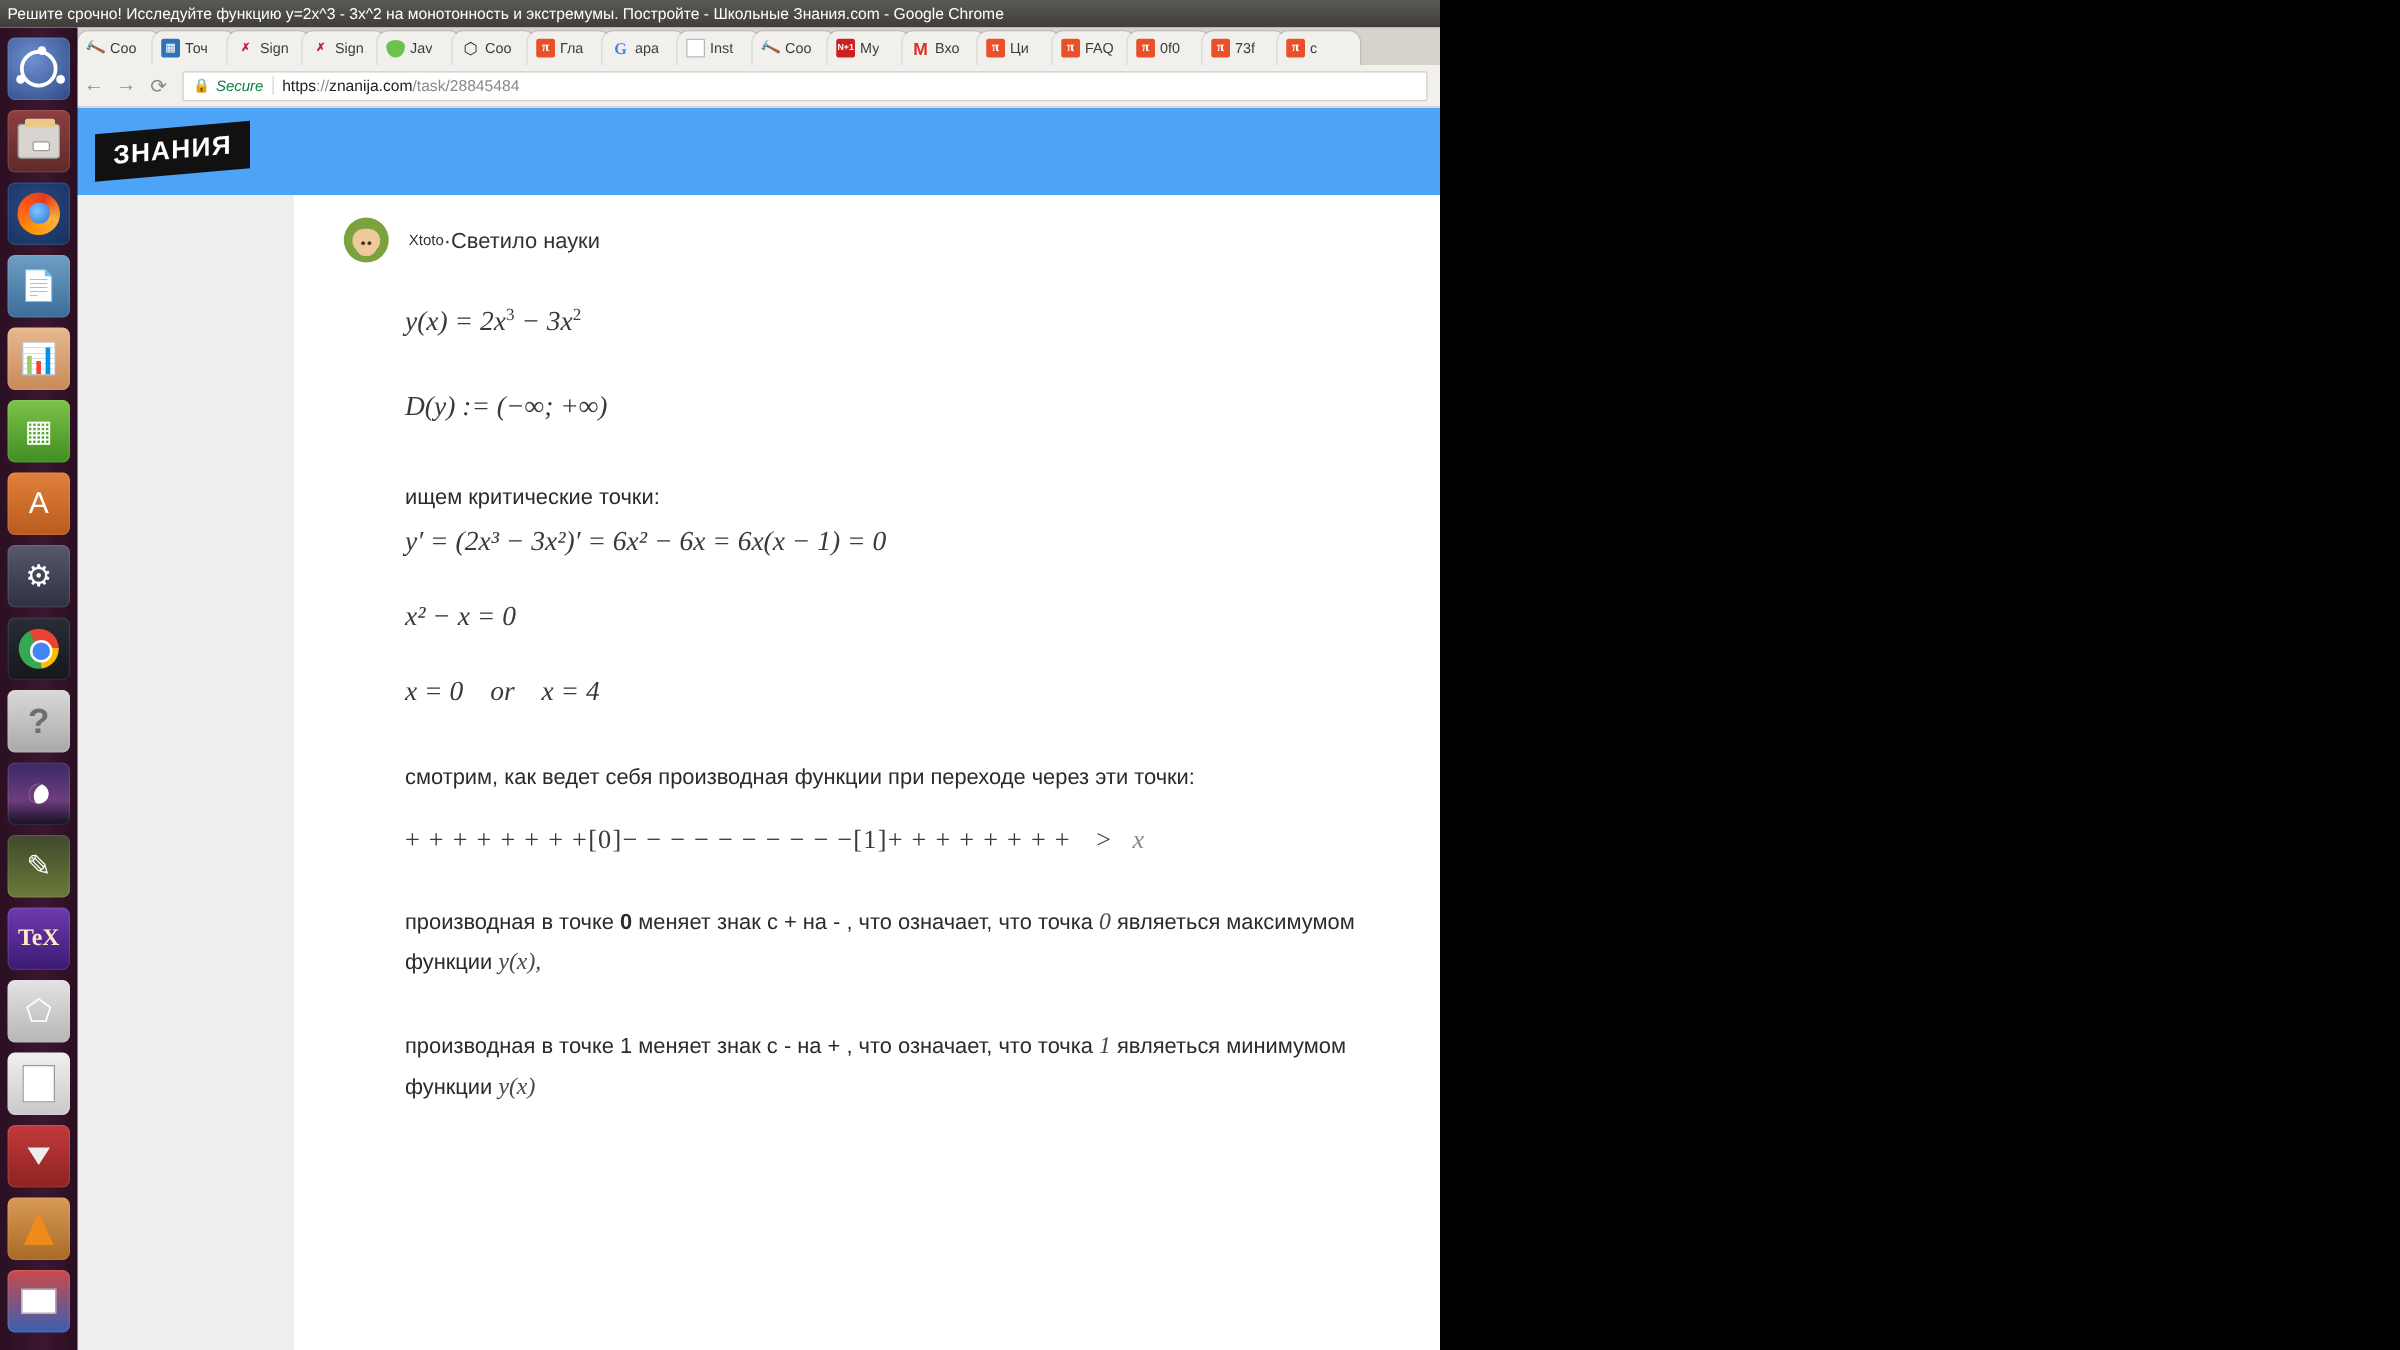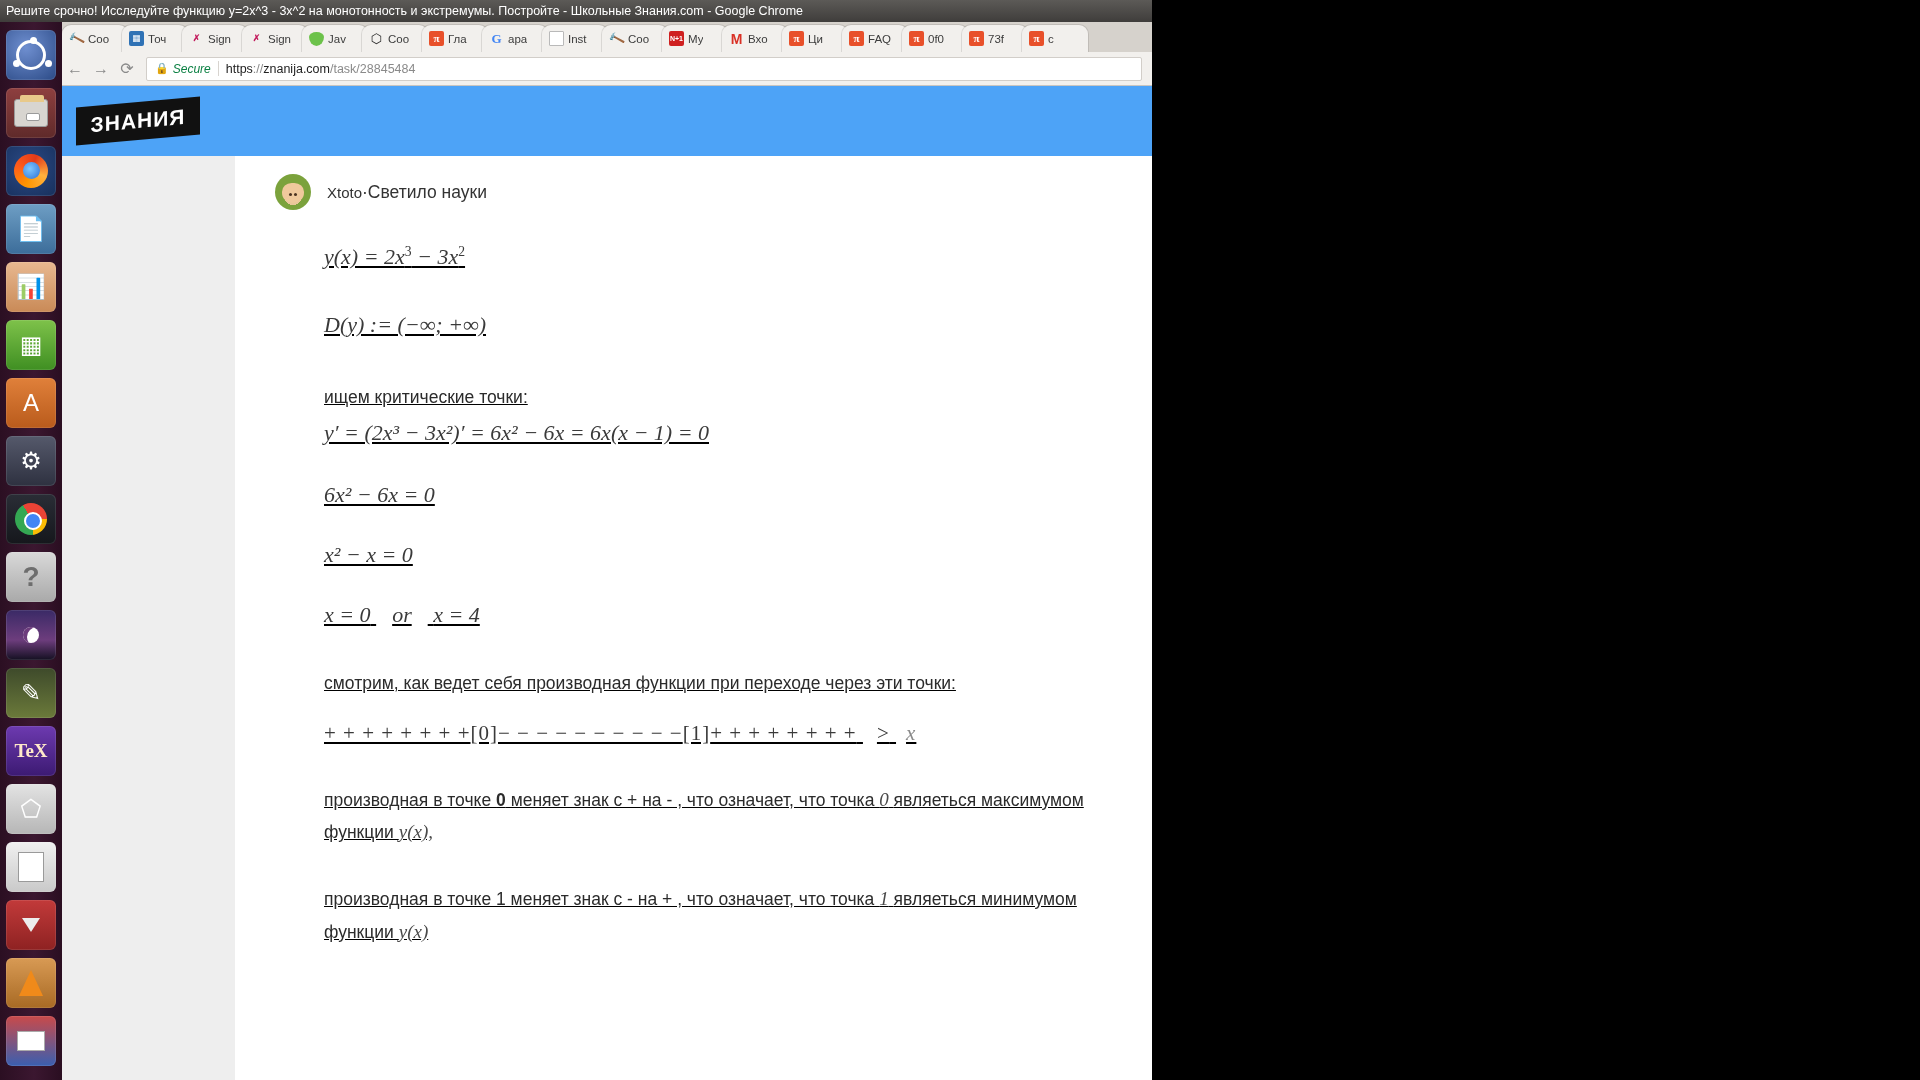--- a/index.html
+++ b/index.html
@@ -158,30 +158,30 @@
     position:absolute; width:0;height:0; top:42%;
     border-left:5px solid transparent; border-right:5px solid transparent;
     border-bottom:7px solid #efc99c;
   }
   #avatar .ear-l { left:20%; transform:rotate(-22deg); }
   #avatar .ear-r { right:20%; transform:rotate(22deg); }
   #avatar .eye-l, #avatar .eye-r {
     position:absolute; width:3px;height:3px;border-radius:50%;background:#4a3320; top:54%;
   }
   #avatar .eye-l{ left:38%; } #avatar .eye-r{ right:38%; }
-  #author-name { margin-left:16px; font-size:15px; color:#333; }
+  #author-name { margin-left:16px; font-size:12px; color:#333; }
   #author-rank { font-size:17.5px; color:#333; }
 
   .math {
     font-family: "Liberation Serif", "DejaVu Serif", serif;
     color: #3a3a3a; font-style: italic; font-size: 22px;
   }
   sup.s { font-size: 0.62em; vertical-align: super; font-style: normal; }
 
-  .body-block { padding-left: 89px; padding-right: 20px; text-decoration: underline; }
+  .body-block { padding-left: 89px; padding-right: 20px; }
   .mline { margin-top: 26px; }
   .ptext { font-size: 17.5px; color: #2b2b2b; line-height: 1.72; }
   .ptext b { font-weight: bold; }
   .inline-math {
     font-family: "Liberation Serif","DejaVu Serif", serif;
     font-style: italic; color:#4a4a4a; font-size: 19px;
   }
   .signline {
     font-family: "Liberation Serif","DejaVu Serif", serif;
     font-size: 21px; color:#3a3a3a; letter-spacing: 1px; white-space: nowrap;
@@ -392,21 +392,20 @@
             <div class="mline math" style="margin-top:34px">
               <span>y(x) = 2x</span><sup class="s">3</sup><span> − 3x</span><sup class="s">2</sup>
             </div>
 
             <div class="mline math" style="margin-top:42px">D(y) := (−∞; +∞)</div>
 
             <div class="ptext" style="margin-top:44px">ищем критические точки:</div>
 
             <div class="math" style="margin-top:8px">y′ = (2x³ − 3x²)′ = 6x² − 6x = 6x(x − 1) = 0</div>
 
-            <div class="mline math" style="margin-top:36px">6x² − 6x = 0</div>
             <div class="mline math" style="margin-top:34px">x² − x = 0</div>
 
             <div class="mline math" style="margin-top:34px">
               <span>x = 0</span>
               <span style="margin:0 16px">or</span>
               <span>x = 4</span>
             </div>
 
             <div class="ptext" style="margin-top:40px; max-width:800px">смотрим, как ведет себя производная функции при переходе через эти точки:</div>
 

